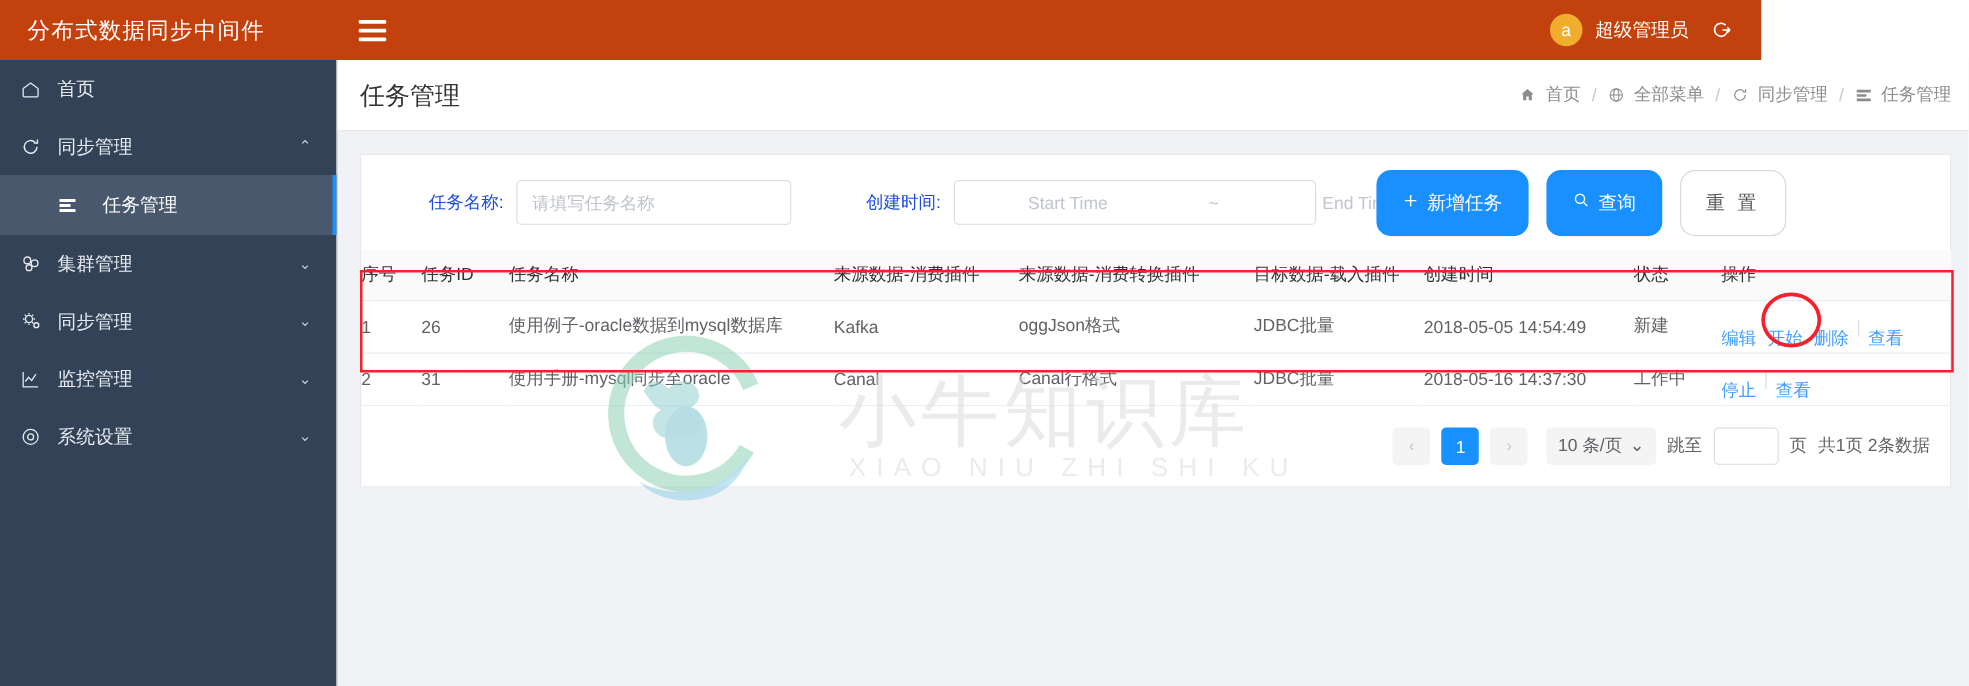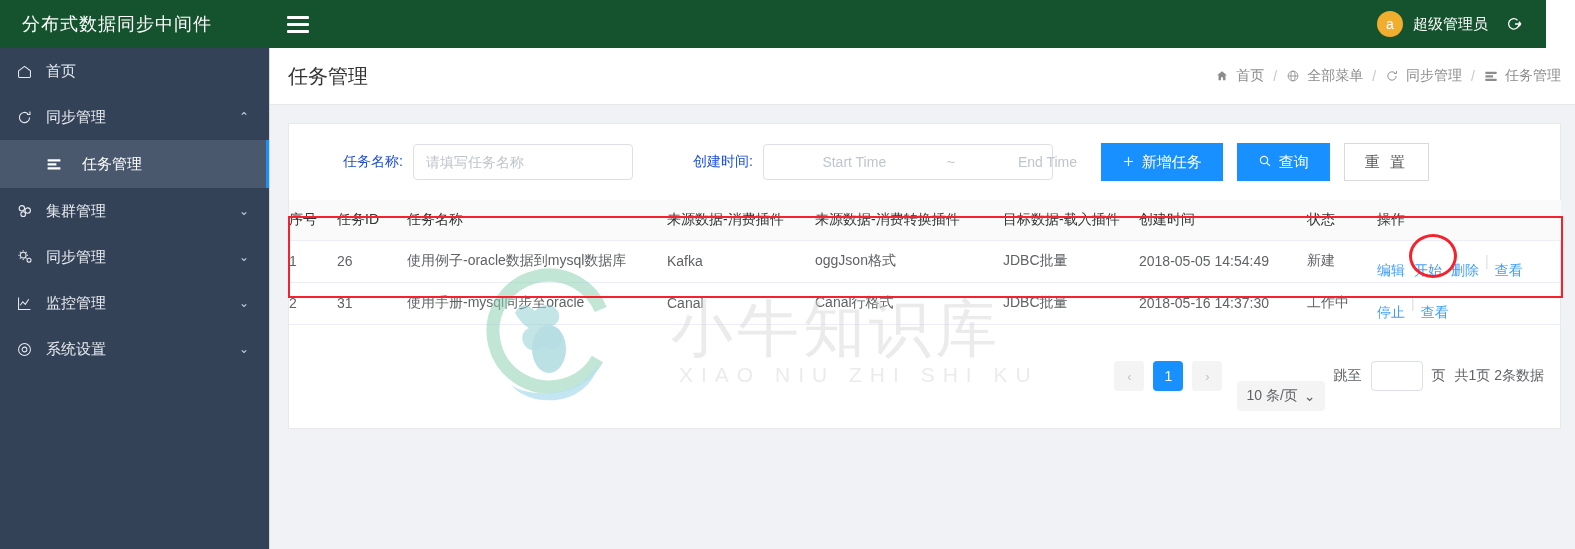--- a/index.html
+++ b/index.html
@@ -6,22 +6,22 @@
   html, body {
     width: 1575px; height: 549px;
     font-family: "Liberation Sans", "DejaVu Sans", sans-serif;
     background: #ffffff;
     overflow: hidden;
   }
   #app { position: relative; width: 1575px; height: 549px; }
 
   
   .topbar {
-    position: absolute; top: 0; left: 0; width: 1546px; height: 48px;
-    background: #14532d; display: flex; align-items: center;
+    position: absolute; top: 0; left: 0; width: 1409px; height: 48px;
+    background: #c2410c; display: flex; align-items: center;
   }
   .brand {
     width: 270px; height: 48px; display: flex; align-items: center;
     padding-left: 22px; color: #ffffff; font-size: 18px; letter-spacing: 1px;
     flex: 0 0 270px;
   }
   .hamburger {
     width: 56px; height: 48px; display: flex; flex-direction: column;
     justify-content: center; align-items: center; gap: 4px; cursor: pointer;
   }
@@ -89,32 +89,32 @@
   .f-label { font-size: 14px; color: #1d4ed8; white-space: nowrap; }
   .f-input {
     width: 220px; height: 36px; border: 1px solid #dcdfe6; border-radius: 4px;
     margin-left: 10px; padding: 0 12px; font-size: 14px; color: #606266;
     font-family: "Liberation Sans", sans-serif; outline: none; background: #fff;
   }
   .f-input::placeholder { color: #c0c4cc; }
   .f-gap { width: 60px; }
   .daterange {
     display: flex; align-items: center; height: 36px; width: 290px;
-    border: 1px solid #dcdfe6; border-radius: 4px; margin-left: 10px; background: #fff;
+    border: 1px solid #dcdfe6; border-radius: 4px; margin-left: 10px; background: #fff; gap: 20px;
   }
   .dr-field {
     flex: 1 1 0; text-align: center; font-size: 14px; color: #c0c4cc;
     font-family: "Liberation Sans", sans-serif; border: 0; outline: none; background: transparent;
   }
   .dr-field::placeholder { color: #c0c4cc; }
   .dr-tilde { color: #c0c4cc; font-size: 14px; padding: 0 2px; }
   .dr-cal { width: 34px; display: flex; align-items: center; justify-content: center; color: #c0c4cc; }
   .btns { display: flex; align-items: center; gap: 14px; margin-left: 48px; }
   .btn {
-    height: 38px; border-radius: 0; font-size: 15px; display: flex;
+    height: 53px; border-radius: 12px; font-size: 15px; display: flex;
     align-items: center; justify-content: center; gap: 7px; cursor: pointer;
     padding: 0 20px; font-family: "Liberation Sans", sans-serif; border: 1px solid transparent;
   }
   .btn-primary { background: #1890ff; color: #ffffff; }
   .btn-default { background: #ffffff; color: #595959; border: 1px solid #d9d9d9; letter-spacing: 3px; }
 
   
   .tbl { width: 100%; border-collapse: collapse; table-layout: fixed; }
   .tbl thead th {
     height: 40px; background: #fafafa; font-size: 14px; color: #333333;
@@ -153,21 +153,21 @@
   }
   .pg-num {
     min-width: 30px; height: 30px; border-radius: 4px; background: #f4f4f5;
     display: flex; align-items: center; justify-content: center;
     color: #606266; font-size: 14px; cursor: pointer; padding: 0 8px;
   }
   .pg-num.active { background: #1890ff; color: #ffffff; }
   .pg-select {
     height: 30px; border-radius: 4px; background: #f4f4f5; display: flex;
     align-items: center; gap: 6px; padding: 0 9px; color: #606266;
-    font-size: 14px; cursor: pointer; margin-left: 6px; margin-top: 39px;
+    font-size: 14px; cursor: pointer; margin-left: 6px;
   }
   .pg-jump-input {
     width: 52px; height: 30px; border-radius: 4px; background: #ffffff;
     border: 1px solid #dcdfe6; outline: none; text-align: center;
     font-family: "Liberation Sans", sans-serif; font-size: 14px;
   }
   .pg-text { color: #606266; }
 
   
   .watermark {

